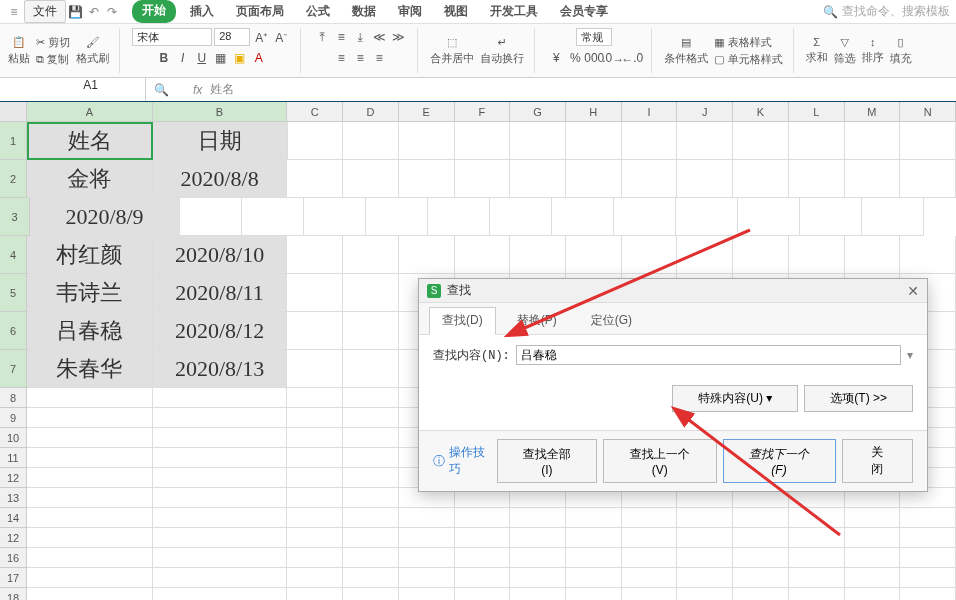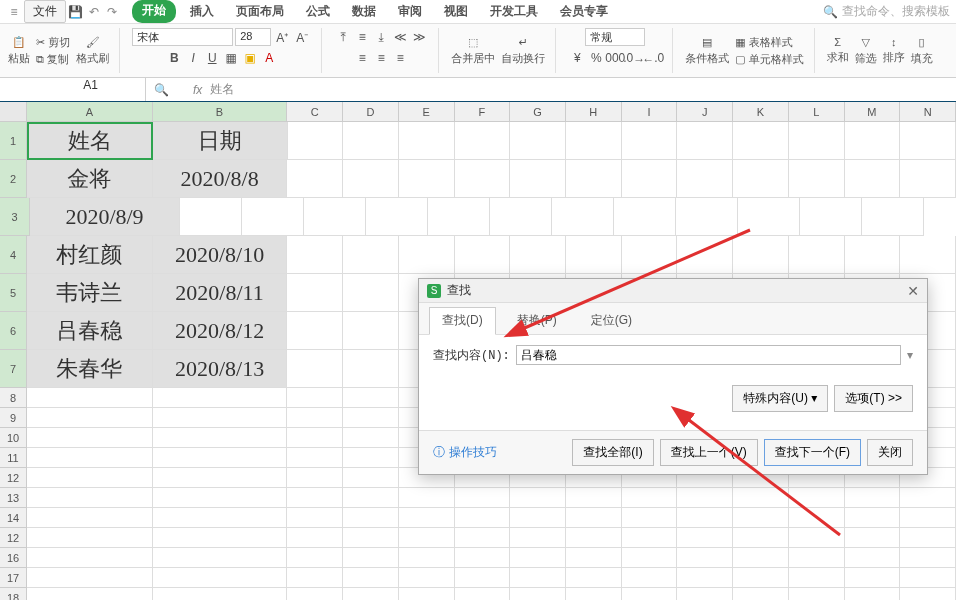--- a/index.html
+++ b/index.html
@@ -59,25 +59,25 @@
 .dialog .titlebar .ticon { width: 14px; height: 14px; background: #2ea44f; border-radius: 2px; margin-right: 6px; display:flex; align-items:center; justify-content:center; color:#fff; font-size:10px; }
 .dialog .titlebar .close { margin-left: auto; cursor: pointer; color: #666; font-size: 14px; }
 .dialog .dtabs { display: flex; padding: 4px 10px 0; gap: 8px; border-bottom: 1px solid #ddd; }
 .dialog .dtab { padding: 4px 12px; font-size: 12px; color: #555; border: 1px solid transparent; cursor: pointer; }
 .dialog .dtab.active { background: #fff; border: 1px solid #ccc; border-bottom: 1px solid #fff; margin-bottom: -1px; }
 .dialog .body { padding: 10px 14px; background: #fff; }
 .dialog .field-row { display: flex; align-items: center; gap: 6px; margin-bottom: 20px; }
 .dialog .field-row label { font-size: 12px; color: #333; font-family: Liberation Mono, monospace; }
 .dialog .field-row input { flex: 1; border: 1px solid #bbb; padding: 2px 4px; font-size: 12px; height: 20px; }
 .dialog .opts-row { display: flex; justify-content: flex-end; gap: 6px; margin-bottom: 8px; }
-.dialog .btn { border: 1px solid #bbb; background: #f5f5f5; padding: 4px 10px; font-size: 12px; cursor: pointer; }
+.dialog .btn { border: 1px solid #bbb; background: #f5f5f5; padding: 4px 25px; font-size: 12px; cursor: pointer; }
 .dialog .footer { display: flex; align-items: center; padding: 8px 14px; border-top: 1px solid #ddd; gap: 6px; }
 .dialog .footer .tips { color: #2e7dd4; font-size: 12px; display: flex; align-items: center; gap: 4px; }
 .dialog .footer .btns { margin-left: auto; display: flex; gap: 6px; }
-.dialog .btn.primary { border: 1px solid #6aa0e0; }
+.dialog .btn.primary { border: 1px solid #6aa0e0; font-style: italic; }
 
 
 .arrow { position: absolute; pointer-events: none; }
 </style>
 </head>
 <body>
 
 <div class="menubar">
   <span class="menu-icon">≡</span>
   <span class="file-btn">文件</span>
@@ -117,21 +117,21 @@
           <span>复制</span>
         </div>
     </div>
     <div class="label-icon">
       <span>🖌</span>
       <span>格式刷</span>
     </div>
   </div>
   <div class="group font-box">
     <div class="font-row">
-      <span class="combo" style="width:101px">宋体</span>
+      <span class="combo" style="width:80px">宋体</span>
       <span class="combo" style="width:36px">28</span>
       <span class="icon-btn">A⁺</span>
       <span class="icon-btn">A⁻</span>
     </div>
     <div class="font-row icon-row">
       <span class="icon-btn">
           <b>B</b>
         </span>
       <span class="icon-btn">
           <i>I</i>
@@ -163,21 +163,21 @@
       <span>⬚</span>
       <span>合并居中</span>
     </div>
     <div class="label-icon">
       <span>↵</span>
       <span>自动换行</span>
     </div>
   </div>
   <div class="group font-box">
     <div class="font-row">
-        <span class="combo" style="width:60px">常规</span>
+        <span class="combo" style="width:36px">常规</span>
       </div>
     <div class="font-row icon-row">
       <span class="icon-btn">¥</span>
       <span class="icon-btn">%</span>
       <span class="icon-btn">000</span>
       <span class="icon-btn">.0→</span>
       <span class="icon-btn">←.0</span>
     </div>
   </div>
   <div class="group">

